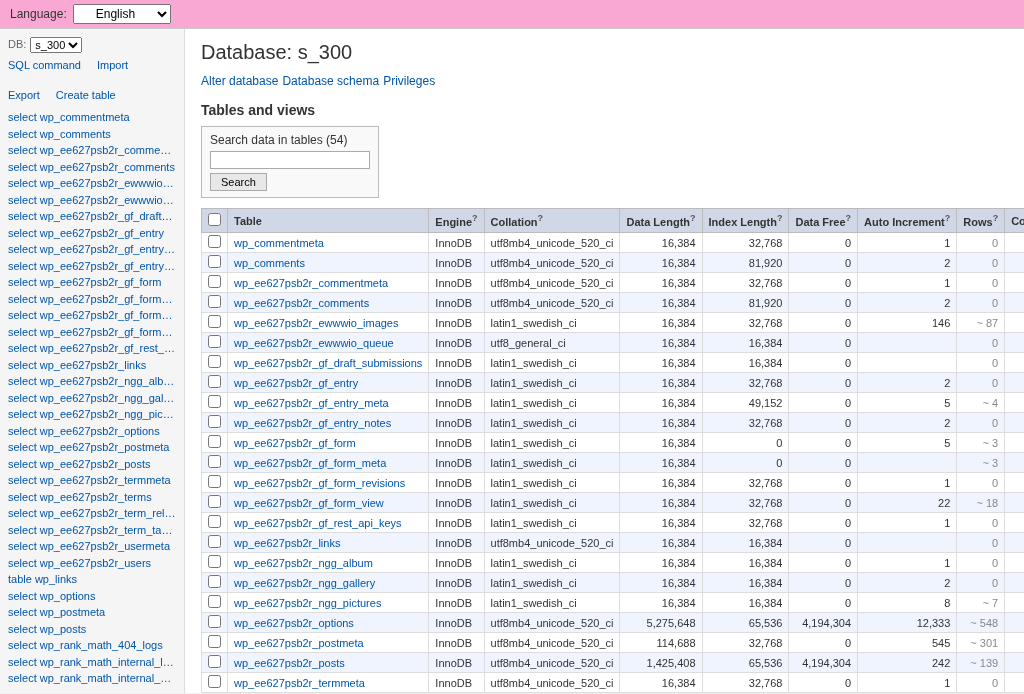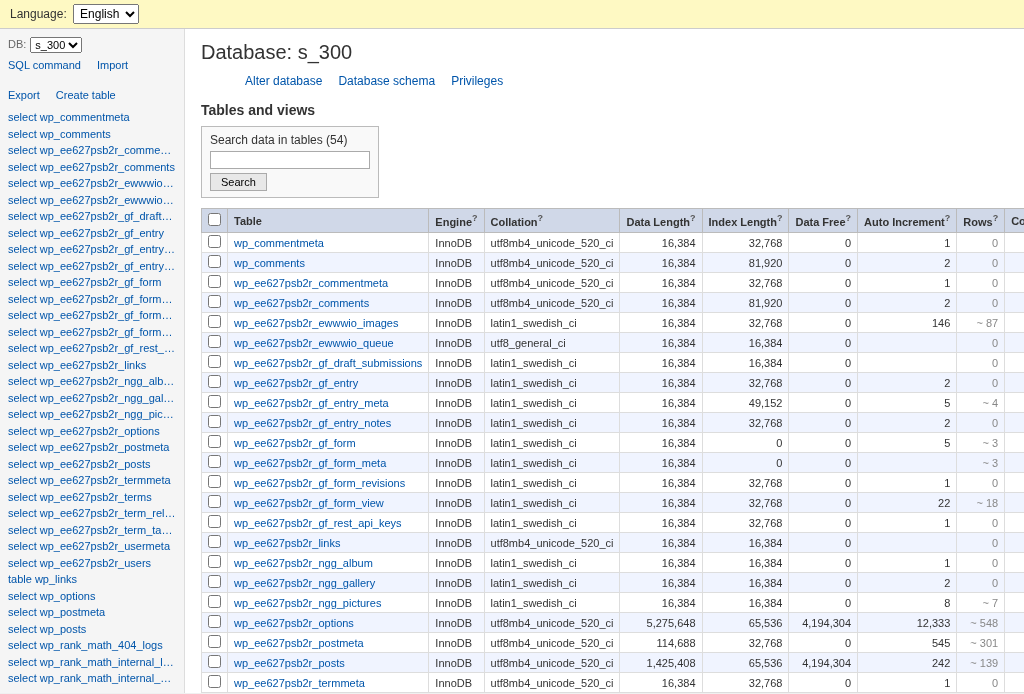--- a/index.html
+++ b/index.html
@@ -1,31 +1,30 @@
 <!DOCTYPE html>
 <html><head>
   <meta charset="utf-8">
   <style>
     * { box-sizing: border-box; margin: 0; padding: 0; }
     body { font-family: Arial, sans-serif; font-size: 12px; background: #f0f0f0; color: #333; }
 
     
     #top-bar {
-      background: #fef9c3;
+      background: #f9a8d4;
       border-bottom: 1px solid #ccc;
       padding: 4px 10px;
       display: flex;
       align-items: center;
       gap: 6px;
       font-size: 12px;
     }
     #top-bar select {
       font-size: 12px;
-      padding: 1px 2px;
-      text-align: center;
+      padding: 1px 18px;
     }
     #breadcrumb {
       margin-left: 20px;
       color: #333;
     }
     #breadcrumb a { color: #0055aa; text-decoration: none; }
 
     
     #layout {
       display: flex;
@@ -85,23 +84,22 @@
       overflow-y: auto;
     }
     #main h2 {
       font-size: 20px;
       font-weight: normal;
       color: #333;
       margin-bottom: 10px;
     }
     .main-links {
       display: flex;
-      gap: 16px;
+      gap: 4px;
       margin-bottom: 14px;
-      margin-left: 44px;
     }
     .main-links a {
       color: #0055aa;
       text-decoration: none;
       font-size: 12px;
     }
 
     h3.section-title {
       font-size: 14px;
       font-weight: bold;

